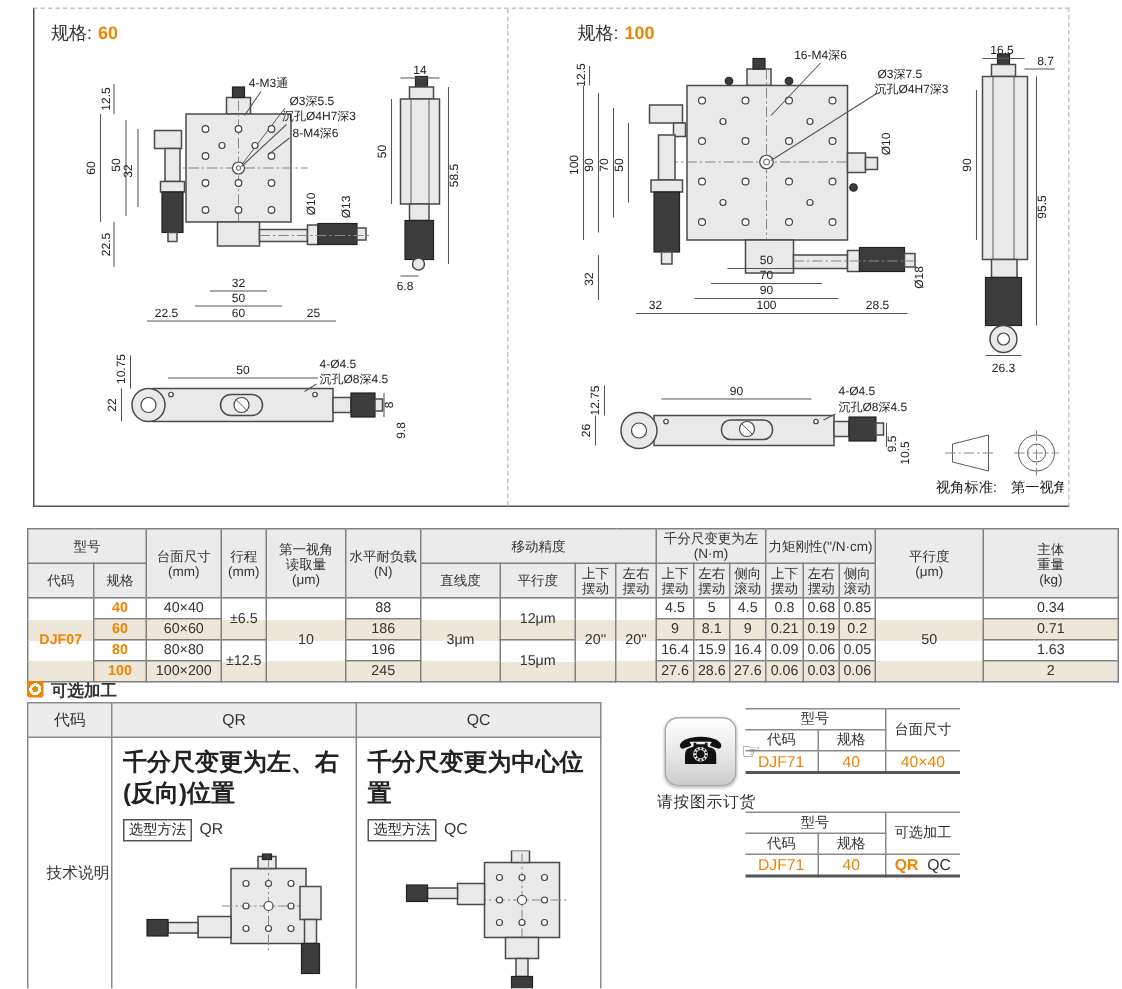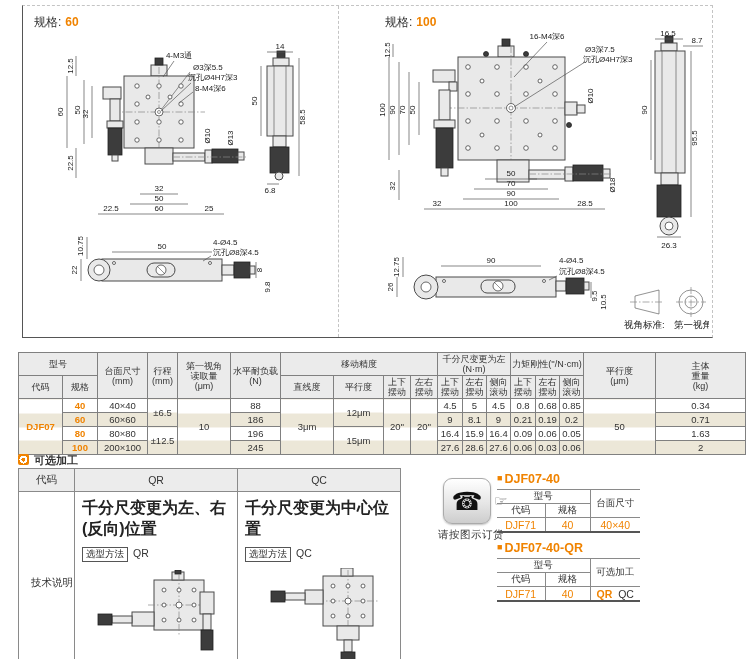--- a/index.html
+++ b/index.html
@@ -445,21 +445,21 @@
       <td>16.4</td>
       <td>15.9</td>
       <td>16.4</td>
       <td>0.09</td>
       <td>0.06</td>
       <td>0.05</td>
       <td>1.63</td>
     </tr>
     <tr class="alt">
       <td class="orange">100</td>
-      <td>200×100</td>
+      <td>100×200</td>
       <td>245</td>
       <td>27.6</td>
       <td>28.6</td>
       <td>27.6</td>
       <td>0.06</td>
       <td>0.03</td>
       <td>0.06</td>
       <td>2</td>
     </tr>
   </tbody>
@@ -538,21 +538,20 @@
   </tbody>
     </table>
 
   <div class="phone-btn">
       <span>☎</span>
     </div>
   <div class="hand">☞</div>
   <div class="order-note">请按图示订货</div>
 
   <div class="ot-block" style="top:472px">
-    <div class="ot-title"><span class="sq">■</span><span>DJF07-40</span></div>
     <table class="ot">
       <colgroup>
           <col style="width:48px">
           <col style="width:45px">
           <col style="width:50px">
         </colgroup>
       <tbody>
           <tr>
             <th colspan="2">型号</th>
           <th rowspan="2">台面尺寸</th>
@@ -564,21 +563,20 @@
       <tr>
           <td class="orange">DJF71</td>
           <td class="orange">40</td>
           <td class="orange">40×40</td>
           </tr>
     </tbody>
       </table>
   </div>
 
   <div class="ot-block" style="top:541px">
-    <div class="ot-title"><span class="sq">■</span><span>DJF07-40-QR</span></div>
     <table class="ot">
       <colgroup>
           <col style="width:48px">
           <col style="width:45px">
           <col style="width:50px">
         </colgroup>
       <tbody>
           <tr>
             <th colspan="2">型号</th>
           <th rowspan="2">可选加工</th>

